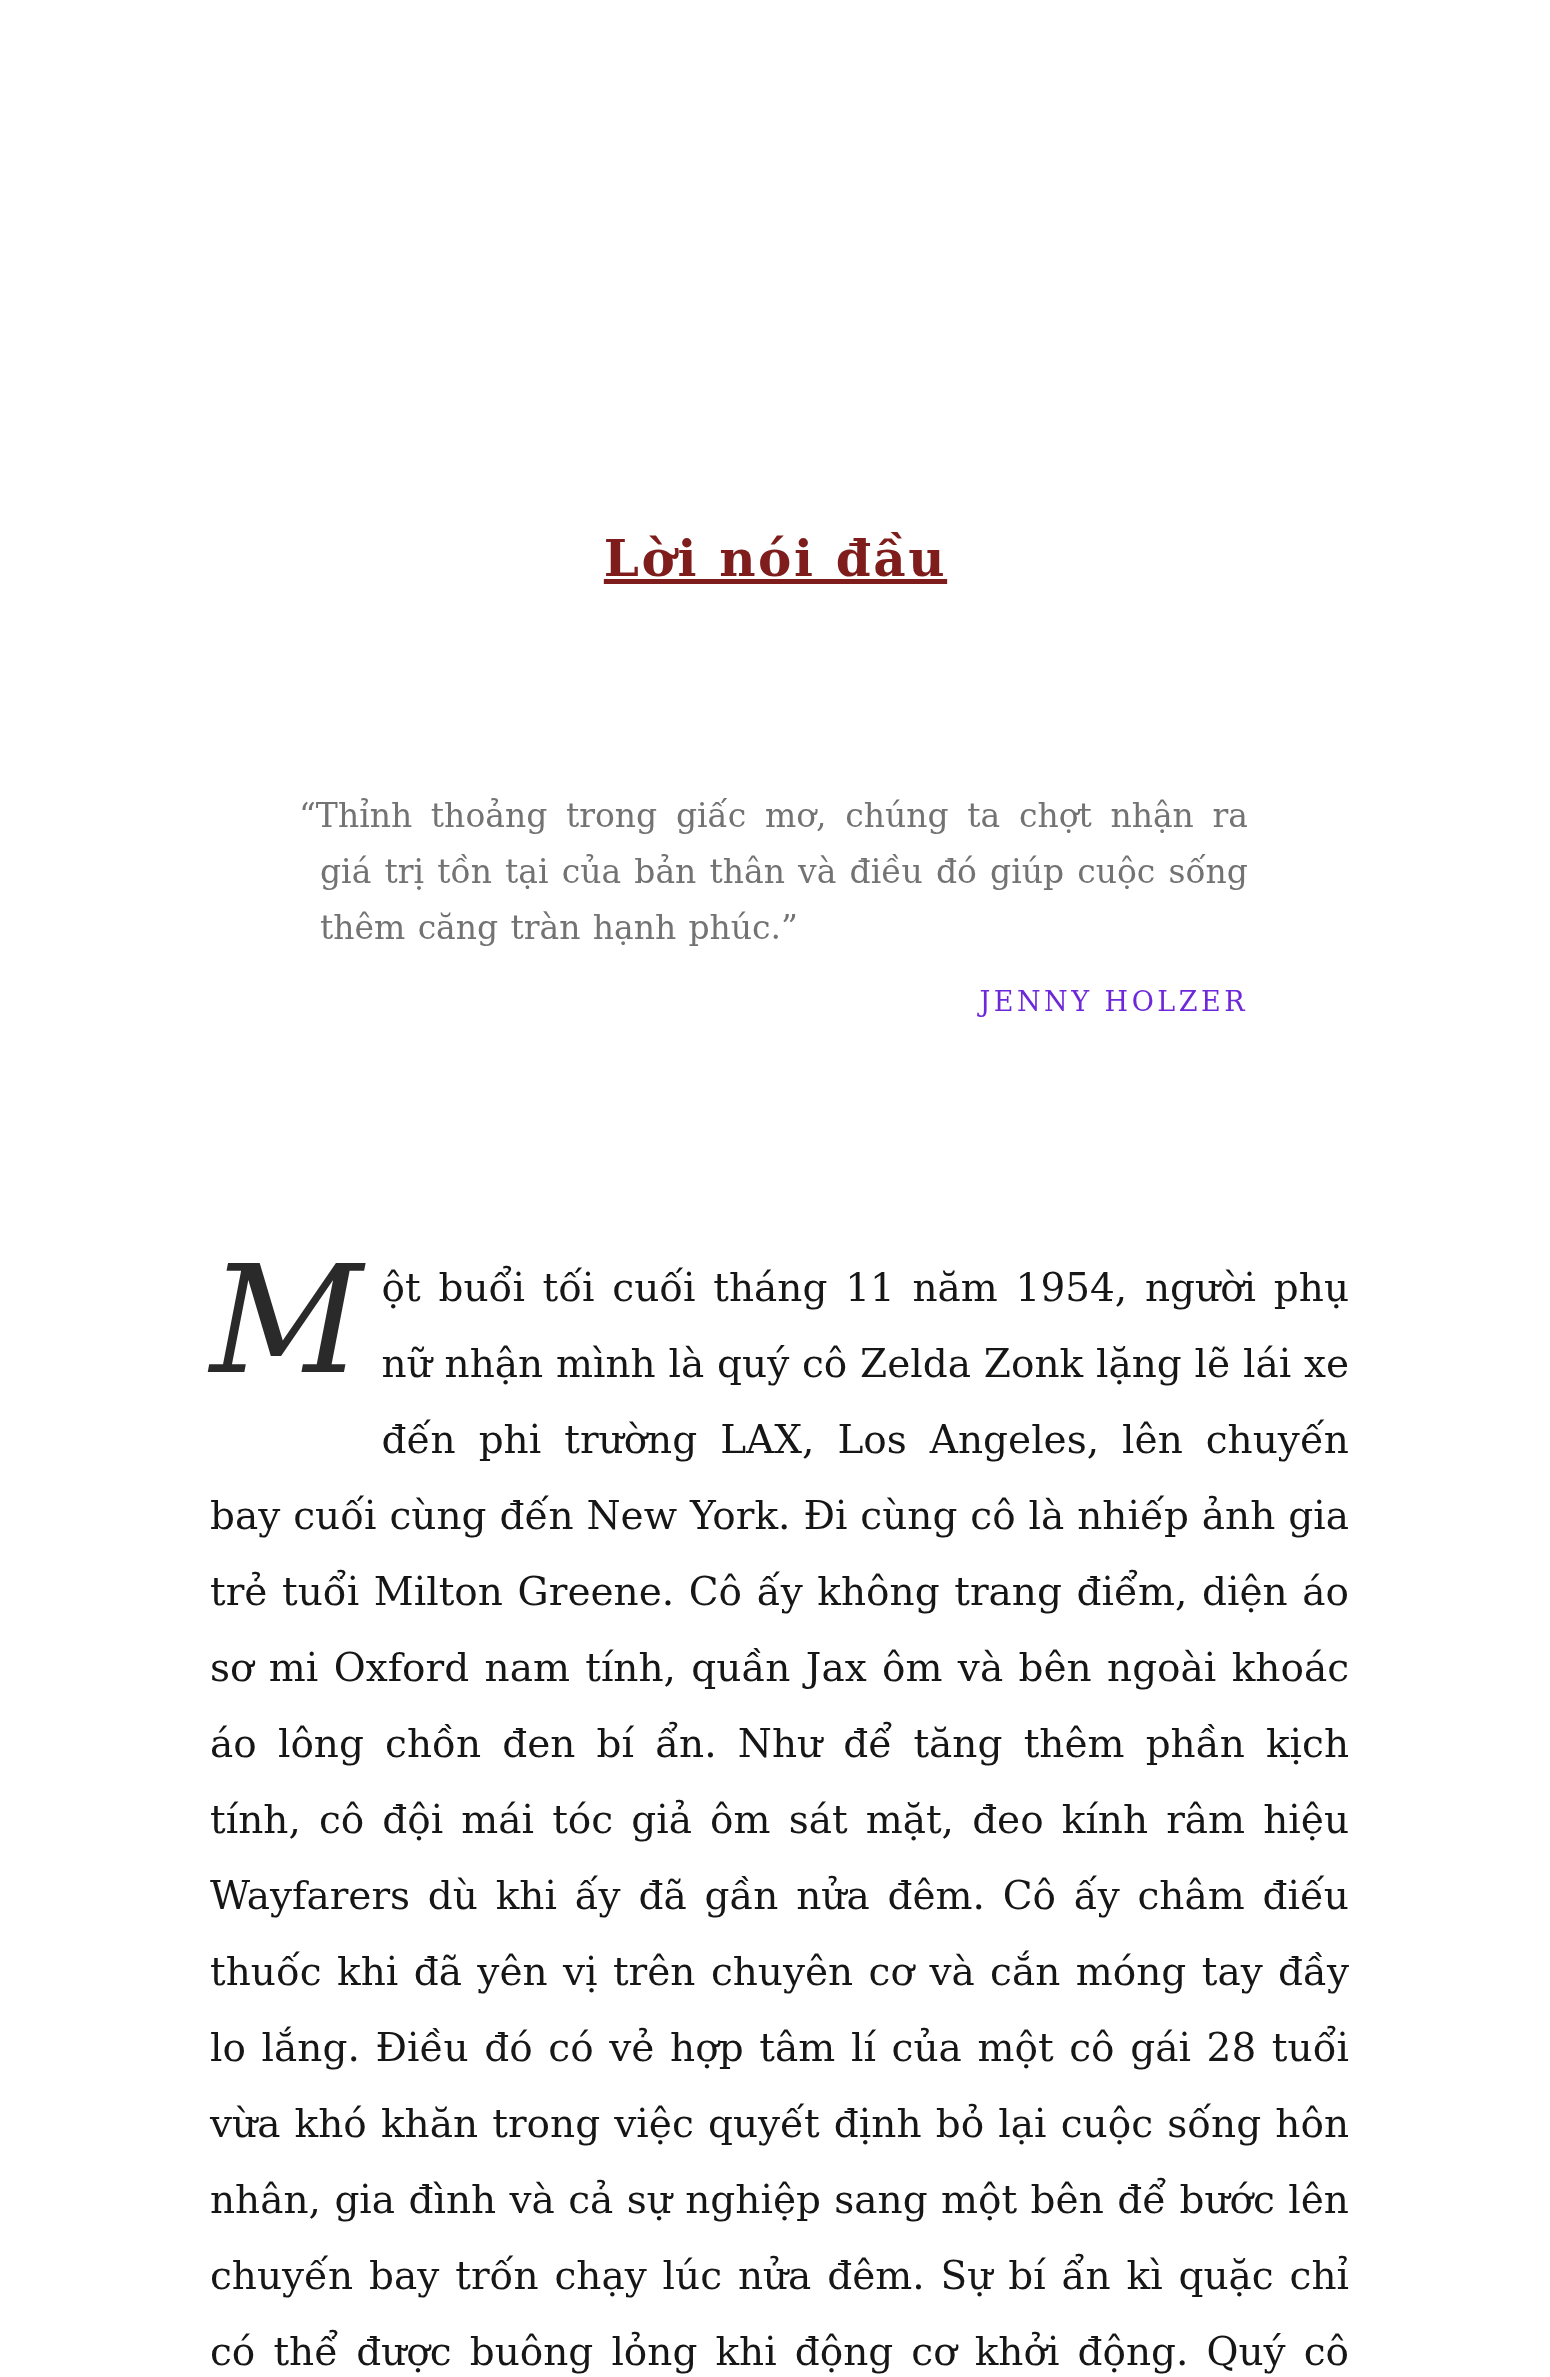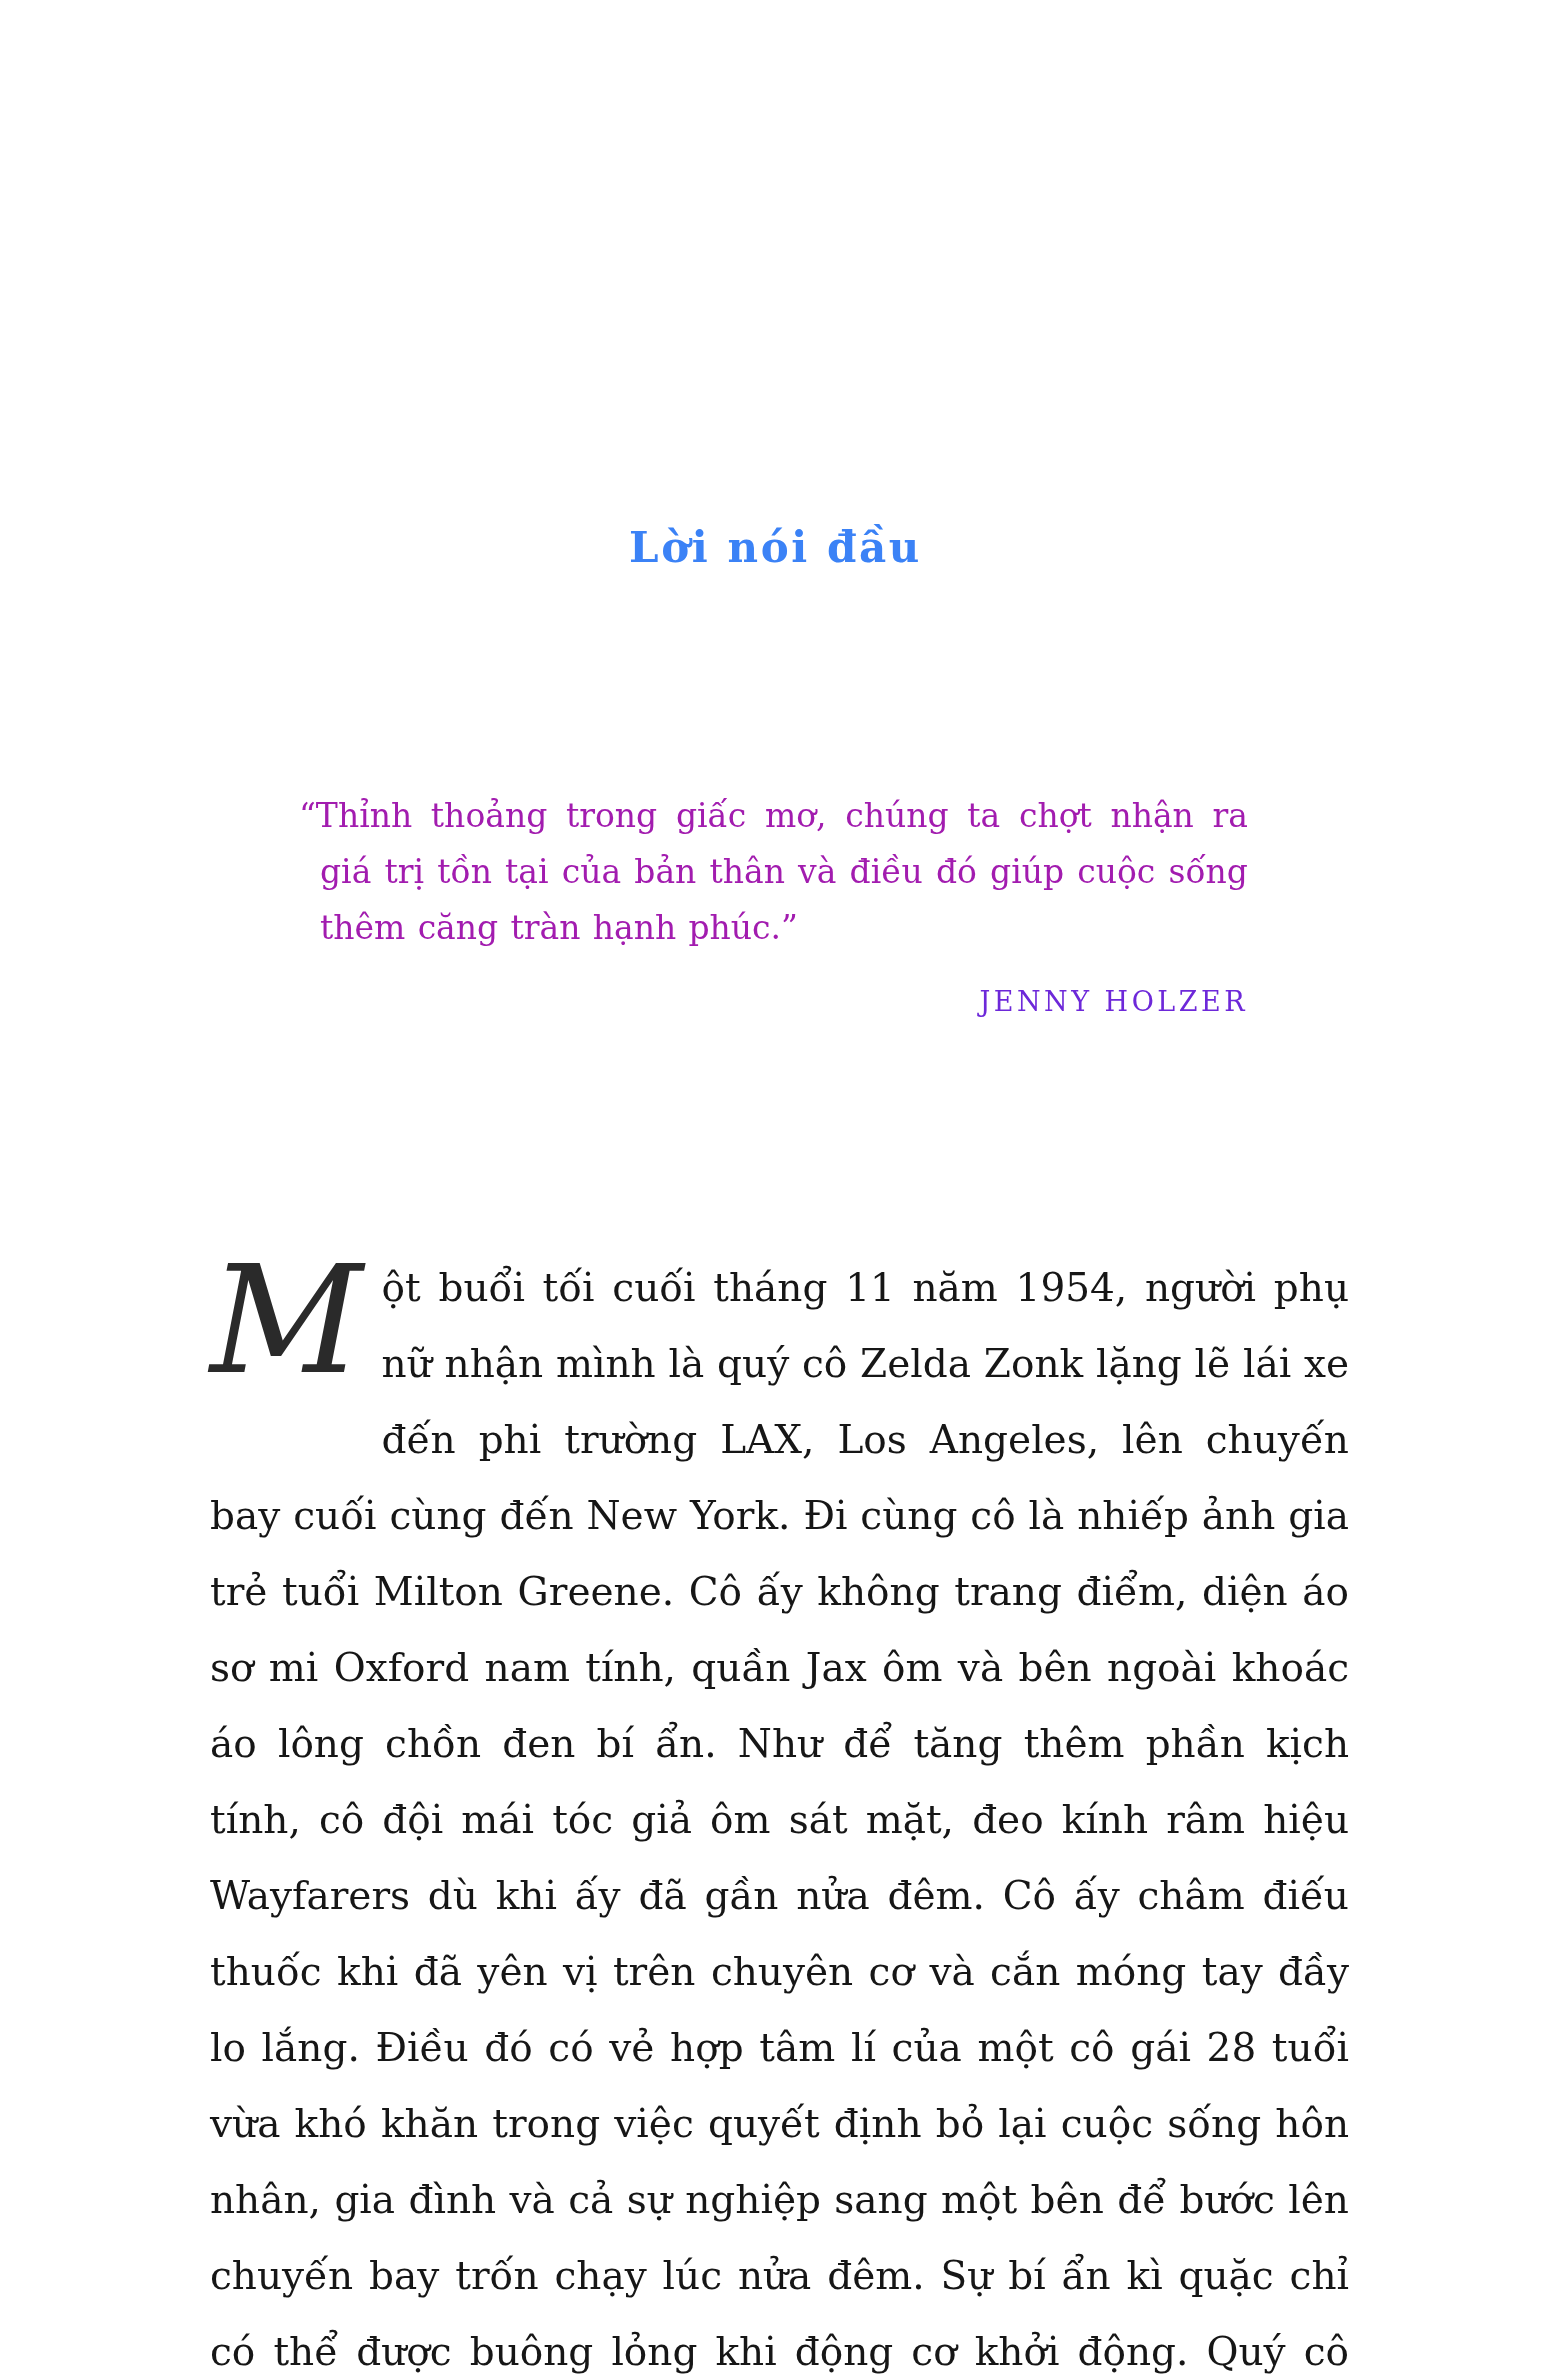--- a/index.html
+++ b/index.html
@@ -15,36 +15,37 @@
     font-family: "DejaVu Serif", serif;
     color: #1c1c1c;
     overflow: hidden;
   }
   .page-title {
     position: absolute;
     top: 495px;
     left: 0;
     width: 100%;
     text-align: center;
-    font-size: 42px;
+    font-size: 50px;
     font-weight: bold;
     letter-spacing: 2.6px;
-    color: #3b82f6;
+    color: #7f1d1d;
+    text-decoration: underline;
   }
   .epigraph {
     position: absolute;
     top: 788px;
     left: 299px;
     width: 949px;
   }
   .epigraph-quote {
     font-size: 33px;
     line-height: 56px;
     text-align: justify;
-    color: #a21caf;
+    color: #737373;
     padding-left: 21px;
     text-indent: -21px;
     word-spacing: 1.8px;
     margin: 0;
   }
   .epigraph-attribution {
     margin-top: 30px;
     text-align: right;
     font-size: 27px;
     letter-spacing: 3.5px;

